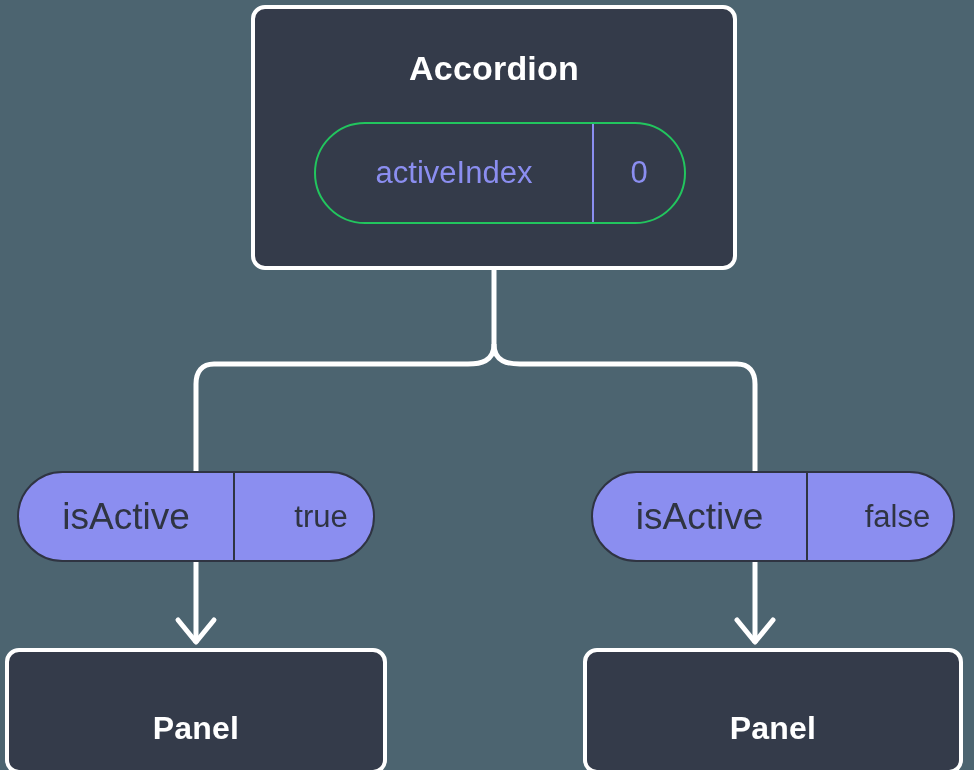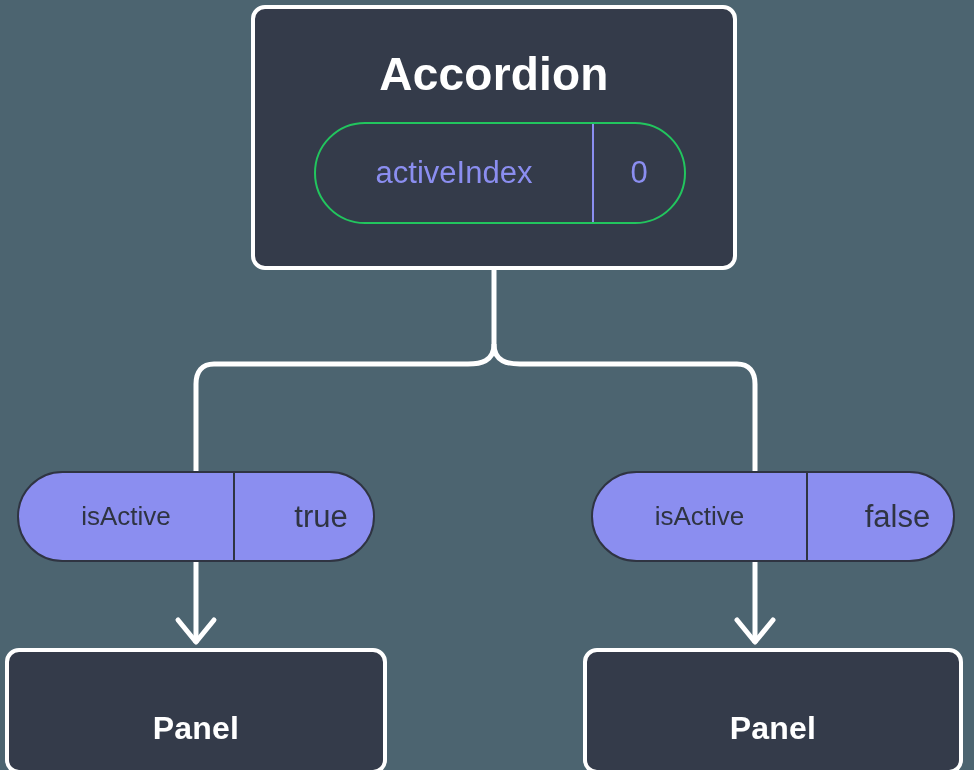--- a/index.html
+++ b/index.html
@@ -49,21 +49,21 @@
   #accordion-node {
     left: 251px;
     top: 5px;
     width: 486px;
     height: 265px;
     justify-content: flex-start;
     padding-top: 42px;
   }
   .node-title {
     color: #ffffff;
-    font-size: 46px;
+    font-size: 34px;
     font-weight: 700;
     letter-spacing: 0.2px;
     line-height: 1;
     white-space: nowrap;
   }
 
   
   #accordion-prop {
     position: absolute;
     left: 59px;
@@ -112,21 +112,21 @@
     border-radius: 46px;
     display: flex;
     align-items: stretch;
     overflow: hidden;
   }
   .prop-pill .pill-key {
     display: flex;
     align-items: center;
     justify-content: center;
     color: #2f3442;
-    font-size: 26px;
+    font-size: 37px;
     white-space: nowrap;
   }
   .prop-pill .pill-divider {
     width: 2px;
     background: #2f3442;
     flex: 0 0 2px;
   }
   .prop-pill .pill-val {
     flex: 1 1 auto;
     display: flex;

